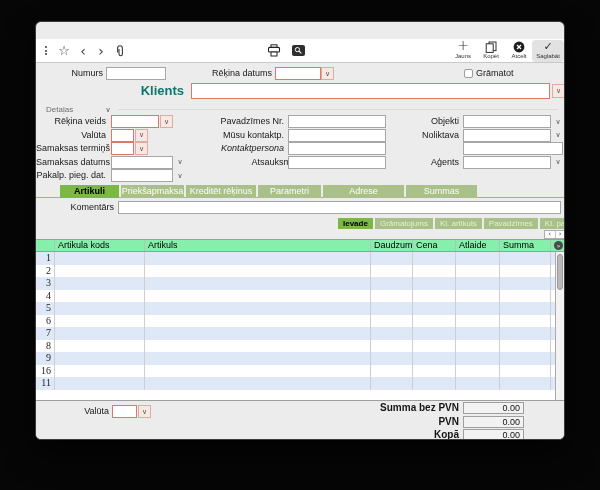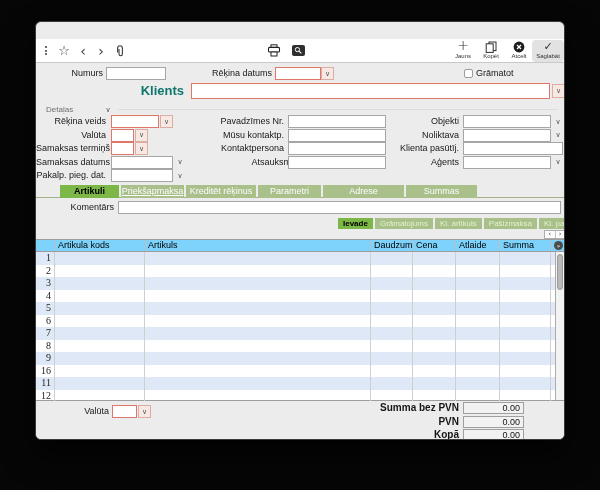--- a/index.html
+++ b/index.html
@@ -52,21 +52,21 @@
   .subtab.active { background:var(--tab_active_green); color:#000; font-weight:700; }
 
   .tabscroll { position:absolute; left:508px; top:208px; width:22px; height:9px; background:#fbfbfb;
     border:1px solid #aeaeae; display:flex; }
   .tabscroll span { flex:1; font-size:7px; line-height:7px; text-align:center; color:#444; }
   .tabscroll span:last-child { border-left:1px solid #c4c4c4; }
 
   
   .grid { position:absolute; left:0; right:0; top:217px; height:162px; background:#fff;
     border-top:1px solid #9e9e9e; border-bottom:1px solid #9e9e9e; }
-  .ghead { display:flex; height:12px; background:#7dd3fc; border-bottom:1px solid #9c9c9c; position:relative; }
+  .ghead { display:flex; height:12px; background:#86efac; border-bottom:1px solid #9c9c9c; position:relative; }
   .ghead .hc { font-size:9px; line-height:11px; padding-left:3px; color:#000; border-right:1px solid #bdbdbd; overflow:hidden; white-space:nowrap; }
   .ghead .hc:last-child { border-right:none; flex:1; }
   .hcircle { position:absolute; right:1px; top:1px; width:9px; height:9px; border-radius:50%;
     background:#4c4c4c; color:#fff; font-size:6px; line-height:9px; text-align:center; }
   .grow { display:flex; height:12.5px; }
   .grow.odd { background:var(--row_stripe_blue); }
   .grow .c { border-right:1px solid #cfcfcf; overflow:hidden; }
   .grow .c:last-child { border-right:none; flex:1; }
   .grow .num { font-family:"Liberation Serif",serif; font-size:10px; line-height:12.5px; text-align:right; padding-right:3px; color:#222; }
   .vscroll { position:absolute; right:0; top:12px; bottom:0; width:9px; background:#f3f3f3; border-left:1px solid #ababab; }
@@ -183,54 +183,53 @@
       <div class="lab" style="left: 0px; top: 92.5px; width: 70px;">Samaksas datums</div>
       <input class="fld" value="" style="left: 75px; top: 92.5px; width: 62px;">
       <span class="chev glyph" style="left: 138px; top: 92.5px;">∨</span>
       <div class="lab" style="left: 0px; top: 106px; width: 70px;">Pakalp. pieg. dat.</div>
       <input class="fld" value="" style="left: 75px; top: 106px; width: 62px;">
       <span class="chev glyph" style="left: 138px; top: 106px;">∨</span>
       <div class="lab" style="left: 148px; top: 52px; width: 100px;">Pavadzīmes Nr.</div>
       <input class="fld" value="" style="left: 252px; top: 52px; width: 98px;">
       <div class="lab" style="left: 148px; top: 65.5px; width: 100px;">Mūsu kontaktp.</div>
       <input class="fld" value="" style="left: 252px; top: 65.5px; width: 98px;">
-      <div class="lab" style="left: 148px; top: 79px; width: 100px;">Kontaktpersona</div>
+      <div class="lab" style="left: 148px; top: 79px; width: 100px; font-style: italic;">Kontaktpersona</div>
       <input class="fld" value="" style="left: 252px; top: 79px; width: 98px;">
       <div class="lab" style="left: 160px; top: 92.5px; width: 100px;">Atsauksme</div>
       <input class="fld" value="" style="left: 252px; top: 92.5px; width: 98px;">
       <div class="lab" style="left: 328px; top: 52px; width: 95px;">Objekti</div>
       <input class="fld" value="" style="left: 427px; top: 52px; width: 88px;">
       <span class="chev glyph" style="left: 516px; top: 52px;">∨</span>
       <div class="lab" style="left: 328px; top: 65.5px; width: 95px;">Noliktava</div>
       <input class="fld" value="" style="left: 427px; top: 65.5px; width: 88px;">
       <span class="chev glyph" style="left: 516px; top: 65.5px;">∨</span>
-      <div class="lab" style="left: 328px; top: 79px; width: 95px;">Klienta pasūtīj.</div>
       <input class="fld" value="" style="left: 427px; top: 79px; width: 100px;">
       <div class="lab" style="left: 328px; top: 92.5px; width: 95px;">Aģents</div>
       <input class="fld" value="" style="left: 427px; top: 92.5px; width: 88px;">
       <span class="chev glyph" style="left: 516px; top: 92.5px;">∨</span>
     </div>
 
   <div class="tabbar">
       <div class="tab active" style="left: 24px; width: 59px;">Artikuli</div>
-      <div class="tab" style="left: 85px; width: 63px; text-decoration: underline;">Priekšapmaksa</div>
+      <div class="tab" style="left: 85px; width: 63px;">Priekšapmaksa</div>
       <div class="tab" style="left: 150px; width: 70px; text-align: center;">Kreditēt rēķinus</div>
       <div class="tab" style="left: 222px; width: 63px;">Parametri</div>
       <div class="tab" style="left: 287px; width: 81px;">Adrese</div>
       <div class="tab" style="left: 370px; width: 71px;">Summas</div>
     </div>
 
   <div class="lab" style="left:0;top:179px;width:78px;position:absolute">Komentārs</div>
   <input class="fld" style="left: 82px; top: 179px; width: 443px; position: absolute;" value="">
 
   <div class="subtabs">
       <div class="subtab active">Ievade</div>
       <div class="subtab">Grāmatojums</div>
       <div class="subtab">Kl. artikuls</div>
-      <div class="subtab">Pašizmaksa</div>
+      <div class="subtab">Pavadzīmes</div>
       <div class="subtab">Kl. pasūtījums</div>
     </div>
   <div class="tabscroll">
     <span class="glyph">‹</span>
     <span class="glyph">›</span>
   </div>
 
   <div class="grid">
     <div class="ghead">
       <span class="hc" style="width: 19px;"></span>
@@ -347,30 +346,20 @@
         <div class="grow odd">
           <div class="c num" style="width: 19px;">11</div>
           <div class="c" style="width: 90px;"></div>
           <div class="c" style="width: 226px;"></div>
           <div class="c" style="width: 42px;"></div>
           <div class="c" style="width: 43px;"></div>
           <div class="c" style="width: 44px;"></div>
           <div class="c" style="width: 51px;"></div>
           <div class="c"></div>
         </div>
-        <div class="grow">
-          <div class="c num" style="width: 19px;">12</div>
-          <div class="c" style="width: 90px;"></div>
-          <div class="c" style="width: 226px;"></div>
-          <div class="c" style="width: 42px;"></div>
-          <div class="c" style="width: 43px;"></div>
-          <div class="c" style="width: 44px;"></div>
-          <div class="c" style="width: 51px;"></div>
-          <div class="c"></div>
-        </div>
       </div>
     <div class="vscroll">
       <div class="vthumb"></div>
     </div>
   </div>
 
   <div class="footer">
     <div class="lab" style="left:5px;top:4px;width:68px">Valūta</div>
     <input class="fld req" style="left: 76px; top: 4px; width: 25px;" value="">
     <span class="chevbox glyph" style="left:102px;top:4px">∨</span>

